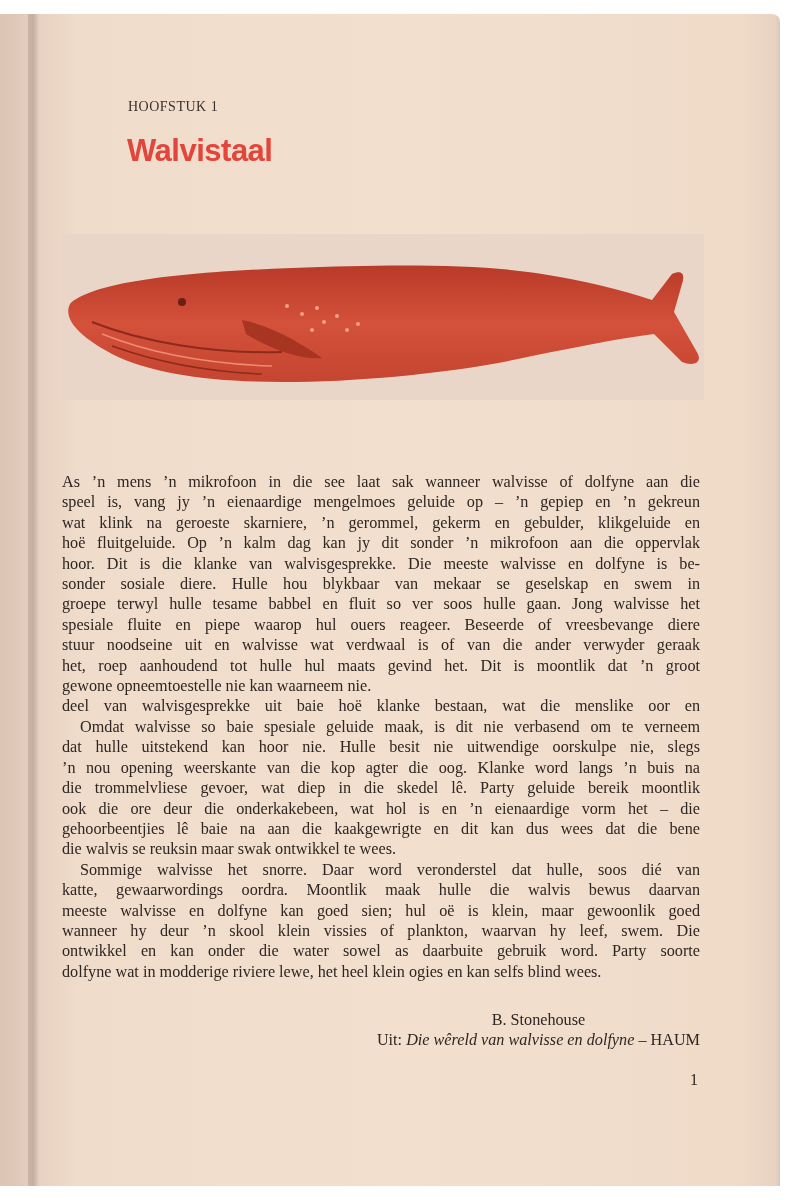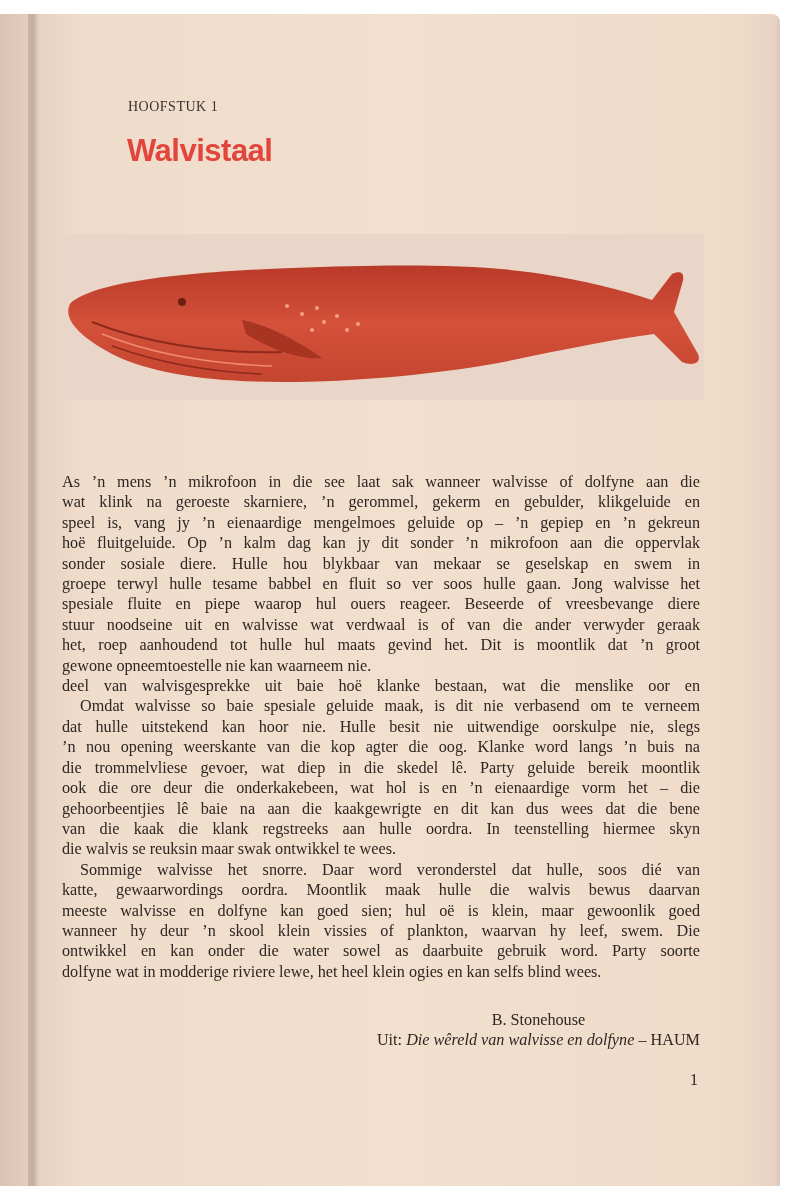--- a/index.html
+++ b/index.html
@@ -84,39 +84,39 @@
         <circle cx="285" cy="96" r="2"></circle>
       <circle cx="296" cy="90" r="2"></circle>
         <circle cx="250" cy="96" r="2"></circle>
     </g>
   </svg>
 </div>
 
 <div class="body-text">
   <p>
     <span class="line">As ’n mens ’n mikrofoon in die see laat sak wanneer walvisse of dolfyne aan die</span>
+    <span class="line">speel is, vang jy ’n eienaardige mengelmoes geluide op – ’n gepiep en ’n gekreun</span>
     <span class="line">wat klink na geroeste skarniere, ’n gerommel, gekerm en gebulder, klikgeluide en</span>
-    <span class="line">speel is, vang jy ’n eienaardige mengelmoes geluide op – ’n gepiep en ’n gekreun</span>
     <span class="line">hoë fluitgeluide. Op ’n kalm dag kan jy dit sonder ’n mikrofoon aan die oppervlak</span>
+    <span class="line">hoor. Dit is die klanke van walvisgesprekke. Die meeste walvisse en dolfyne is be-</span>
     <span class="line">sonder sosiale diere. Hulle hou blykbaar van mekaar se geselskap en swem in</span>
     <span class="line">groepe terwyl hulle tesame babbel en fluit so ver soos hulle gaan. Jong walvisse het</span>
     <span class="line">spesiale fluite en piepe waarop hul ouers reageer. Beseerde of vreesbevange diere</span>
     <span class="line">stuur noodseine uit en walvisse wat verdwaal is of van die ander verwyder geraak</span>
     <span class="line">het, roep aanhoudend tot hulle hul maats gevind het. Dit is moontlik dat ’n groot</span>
     <span class="line last">gewone opneemtoestelle nie kan waarneem nie.</span>
     <span class="line">deel van walvisgesprekke uit baie hoë klanke bestaan, wat die menslike oor en</span>
   </p>
   <p>
     <span class="line" style="padding-left:18px">Omdat walvisse so baie spesiale geluide maak, is dit nie verbasend om te verneem</span>
     <span class="line">dat hulle uitstekend kan hoor nie. Hulle besit nie uitwendige oorskulpe nie, slegs</span>
     <span class="line">’n nou opening weerskante van die kop agter die oog. Klanke word langs ’n buis na</span>
     <span class="line">die trommelvliese gevoer, wat diep in die skedel lê. Party geluide bereik moontlik</span>
     <span class="line">ook die ore deur die onderkakebeen, wat hol is en ’n eienaardige vorm het – die</span>
     <span class="line">gehoorbeentjies lê baie na aan die kaakgewrigte en dit kan dus wees dat die bene</span>
-    <span class="line">van die kaak die klank regstreeks aan hulle oordra. In teenstelling hiermee skyn</span>
     <span class="line last">die walvis se reuksin maar swak ontwikkel te wees.</span>
   </p>
   <p>
     <span class="line" style="padding-left:18px">Sommige walvisse het snorre. Daar word veronderstel dat hulle, soos dié van</span>
     <span class="line">katte, gewaarwordings oordra. Moontlik maak hulle die walvis bewus daarvan</span>
     <span class="line">meeste walvisse en dolfyne kan goed sien; hul oë is klein, maar gewoonlik goed</span>
     <span class="line">wanneer hy deur ’n skool klein vissies of plankton, waarvan hy leef, swem. Die</span>
     <span class="line">ontwikkel en kan onder die water sowel as daarbuite gebruik word. Party soorte</span>
     <span class="line last">dolfyne wat in modderige riviere lewe, het heel klein ogies en kan selfs blind wees.</span>
   </p>

